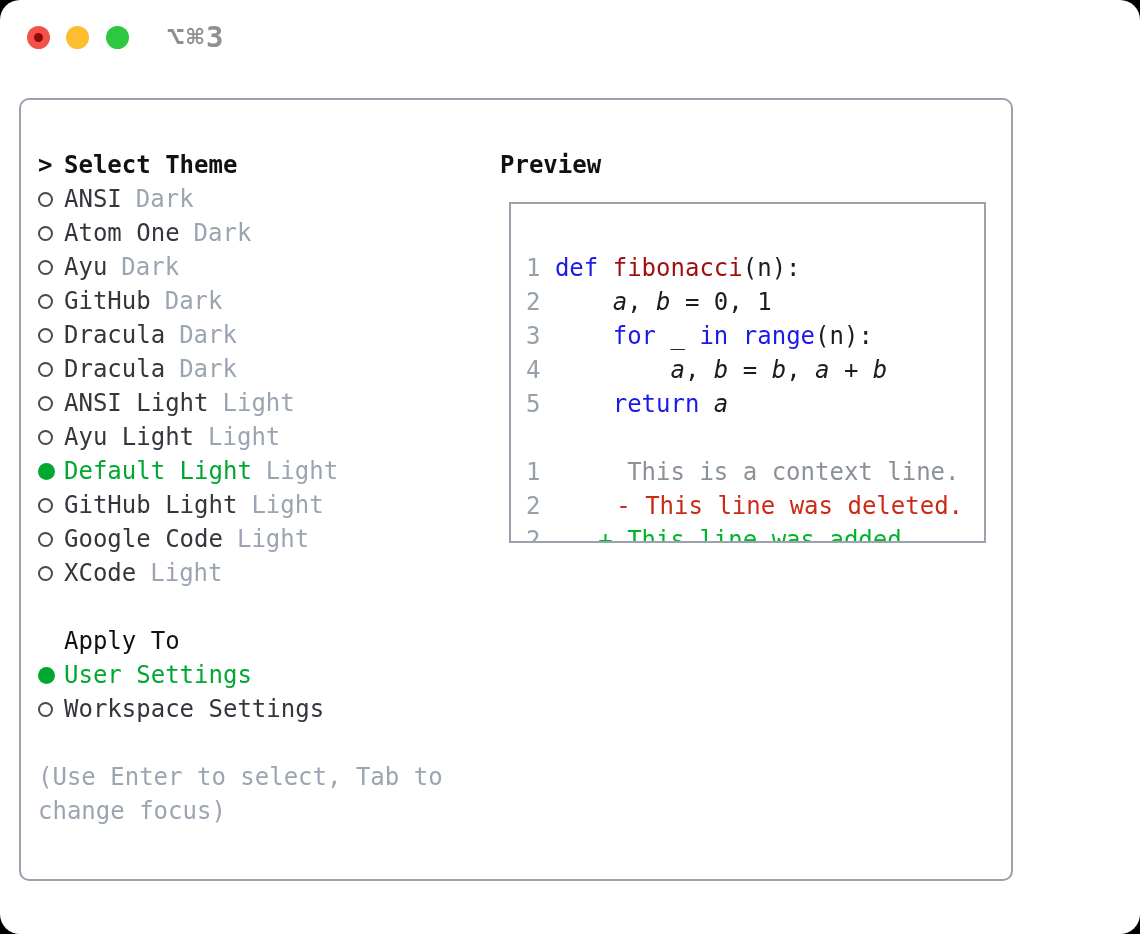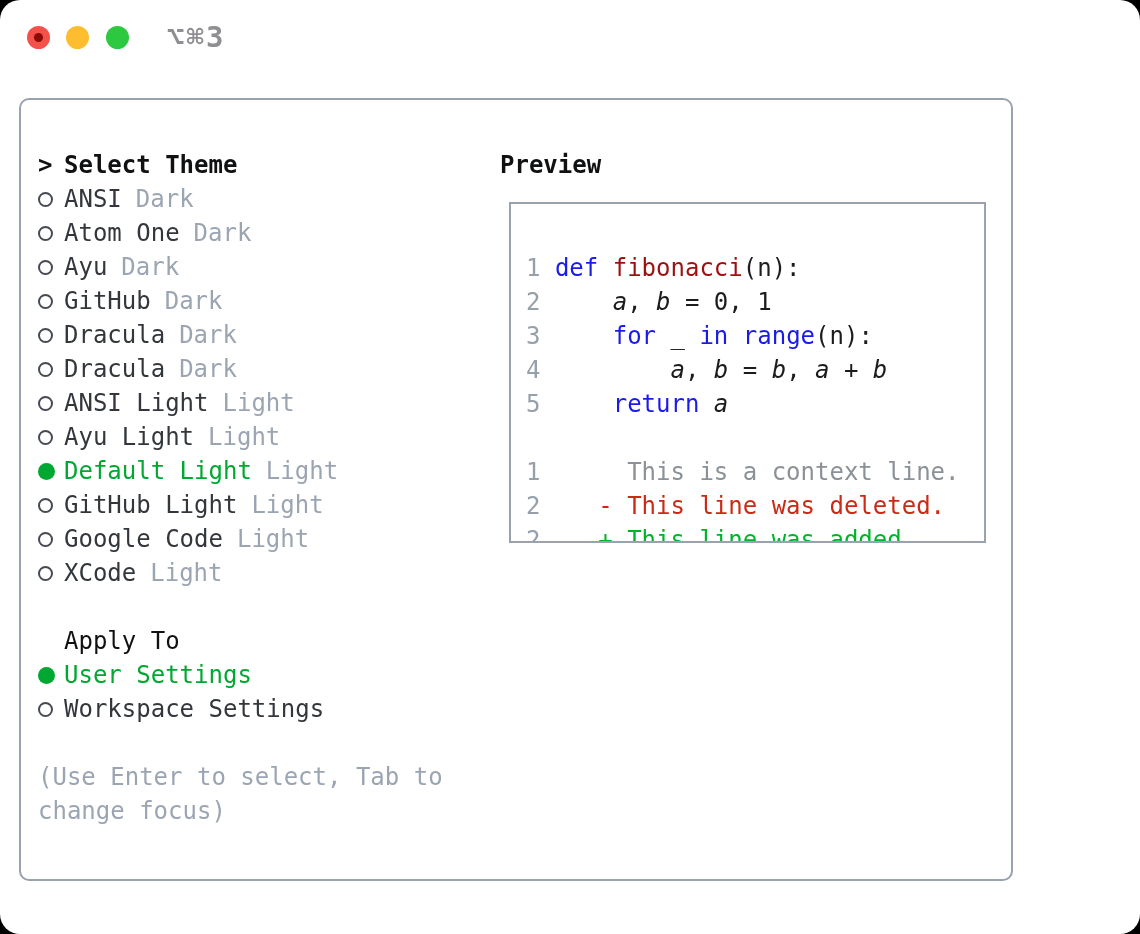--- a/index.html
+++ b/index.html
@@ -45,21 +45,21 @@
     font-size:24px;font-weight:bold;color:var(--heading-black);text-align:center;}
   .preview-box{position:absolute;left:488px;top:102px;width:477px;height:341px;
     border:2px solid var(--border-gray);background:#fff;padding:47px 0 0 15px;overflow:hidden;}
   .pline{height:34px;line-height:34px;font-size:24px;white-space:pre;color:var(--plain-code);}
   .c-num{color:var(--line-number-gray);}
   .c-kw{color:var(--keyword-blue);}
   .c-fn{color:var(--function-red);}
   .c-var{color:var(--plain-code);font-style:italic;}
   .c-plain{color:var(--plain-code);}
   .c-ctx{color:var(--context-gray);}
-  .c-del{color:var(--deleted-red);}
+  .c-del{color:var(--deleted-red);margin-left:18px;}
   .c-add{color:var(--added-green);margin-top:16px;}
 </style>
 </head>
 <body>
 
 <div class="window">
 
   <div class="titlebar">
     <button class="light close">
       <span class="close-dot"></span>

